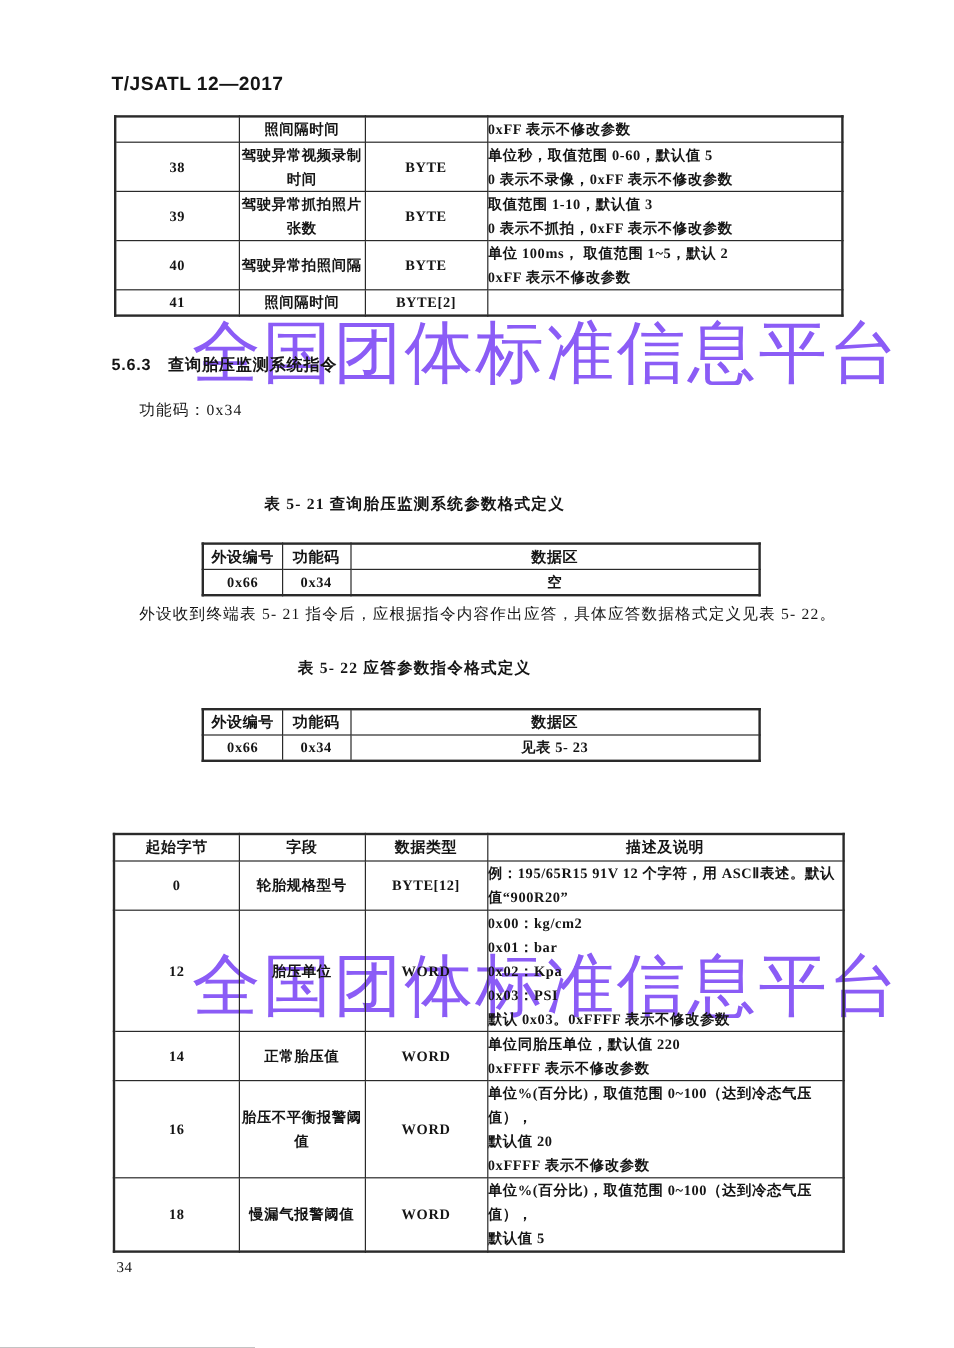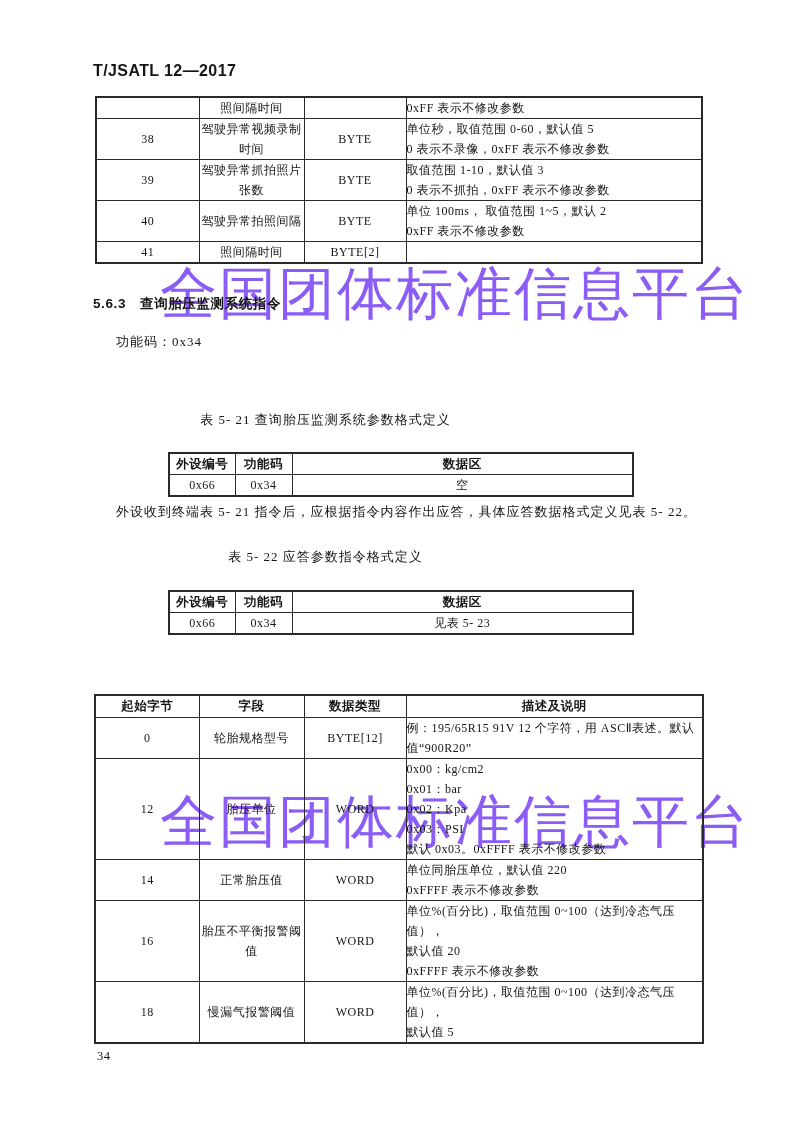--- a/index.html
+++ b/index.html
@@ -18,29 +18,29 @@
     left:93px;top:62px;font-family:"Liberation Sans",sans-serif;
     font-size:16px;font-weight:bold;letter-spacing:.4px;
   }
   .sec{
     left:93px;top:295px;font-family:"Liberation Sans",sans-serif;
     font-size:13.5px;font-weight:bold;letter-spacing:.6px;
   }
   .sec .num{margin-right:14px;}
   .para{left:116px;top:0;font-size:13px;letter-spacing:1px;white-space:nowrap;}
   .tbl-title{
-    left:0;top:0;width:651px;text-align:center;font-weight:normal;
-    font-size:13px;letter-spacing:1px;
+    left:0;top:0;width:651px;text-align:center;font-weight:bold;
+    font-size:13px;letter-spacing:1px;padding-left:20px;
   }
   table.doc{
     border-collapse:collapse;table-layout:fixed;background:transparent;
     border:2px solid #2a2a2a;
   }
   table.doc td,table.doc th{
-    border:1px solid #2a2a2a;padding:0;font-size:12px;font-weight:normal;
+    border:1px solid #2a2a2a;padding:0;font-size:12px;font-weight:bold;
     letter-spacing:.5px;line-height:20px;vertical-align:middle;
     overflow:hidden;background:transparent;
   }
   table.doc th{font-weight:bold;font-size:12.5px;}
   td.c-center{text-align:center;}
   td.c-field{text-align:center;padding:0 9px;}
   td.c-desc{text-align:left;padding:1px 6px 1px 10px;}
   .dline{line-height:20px;}
   .pageno{left:97px;top:1049px;font-size:12.5px;letter-spacing:.5px;}
 </style>

